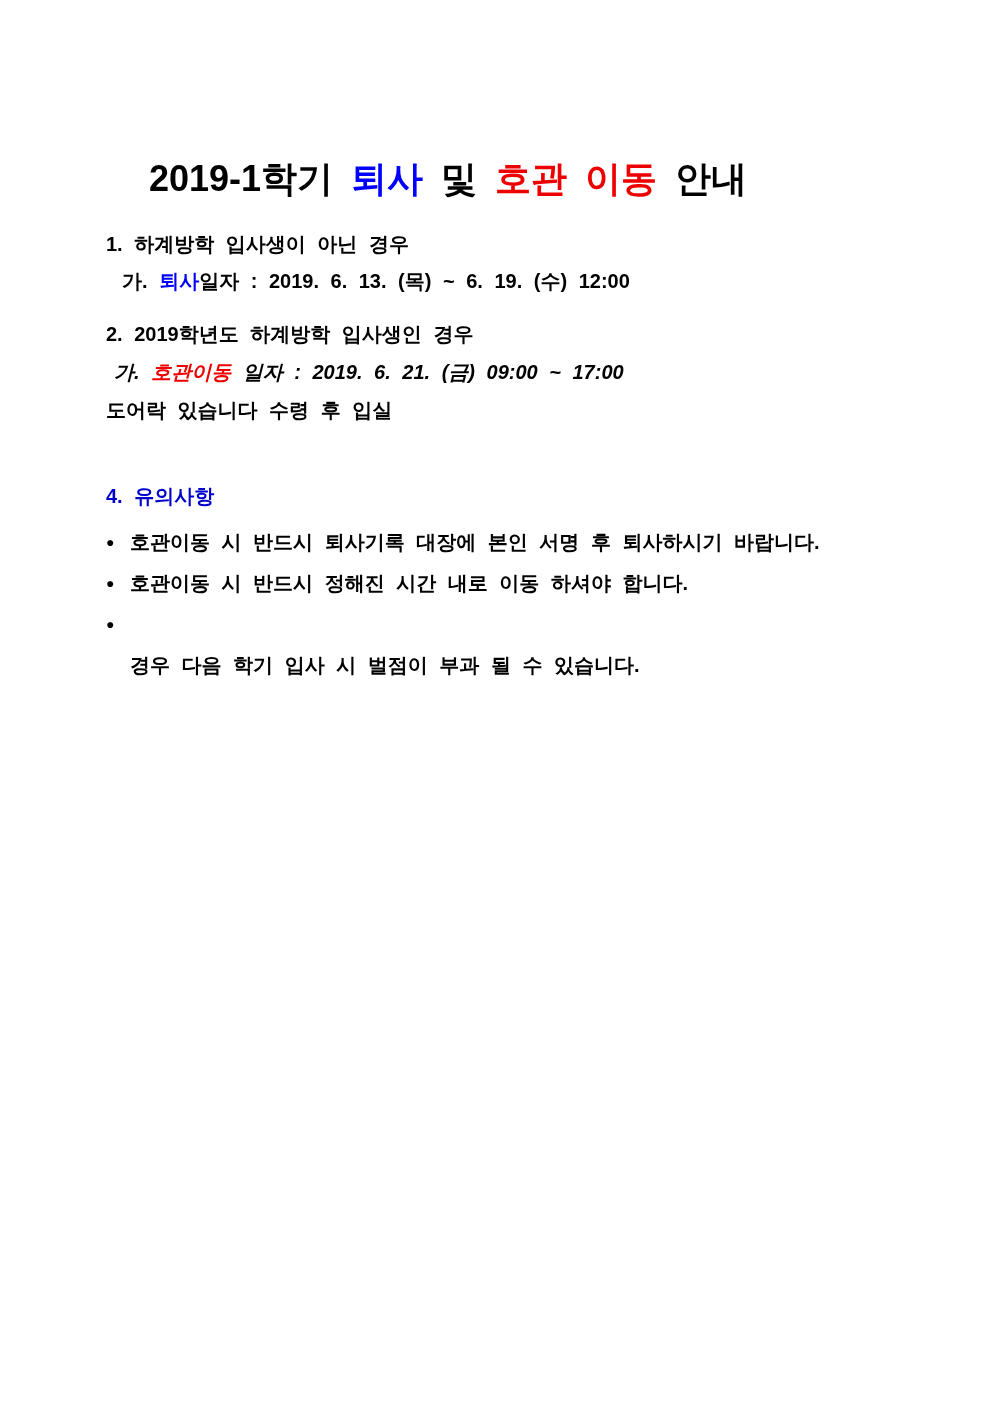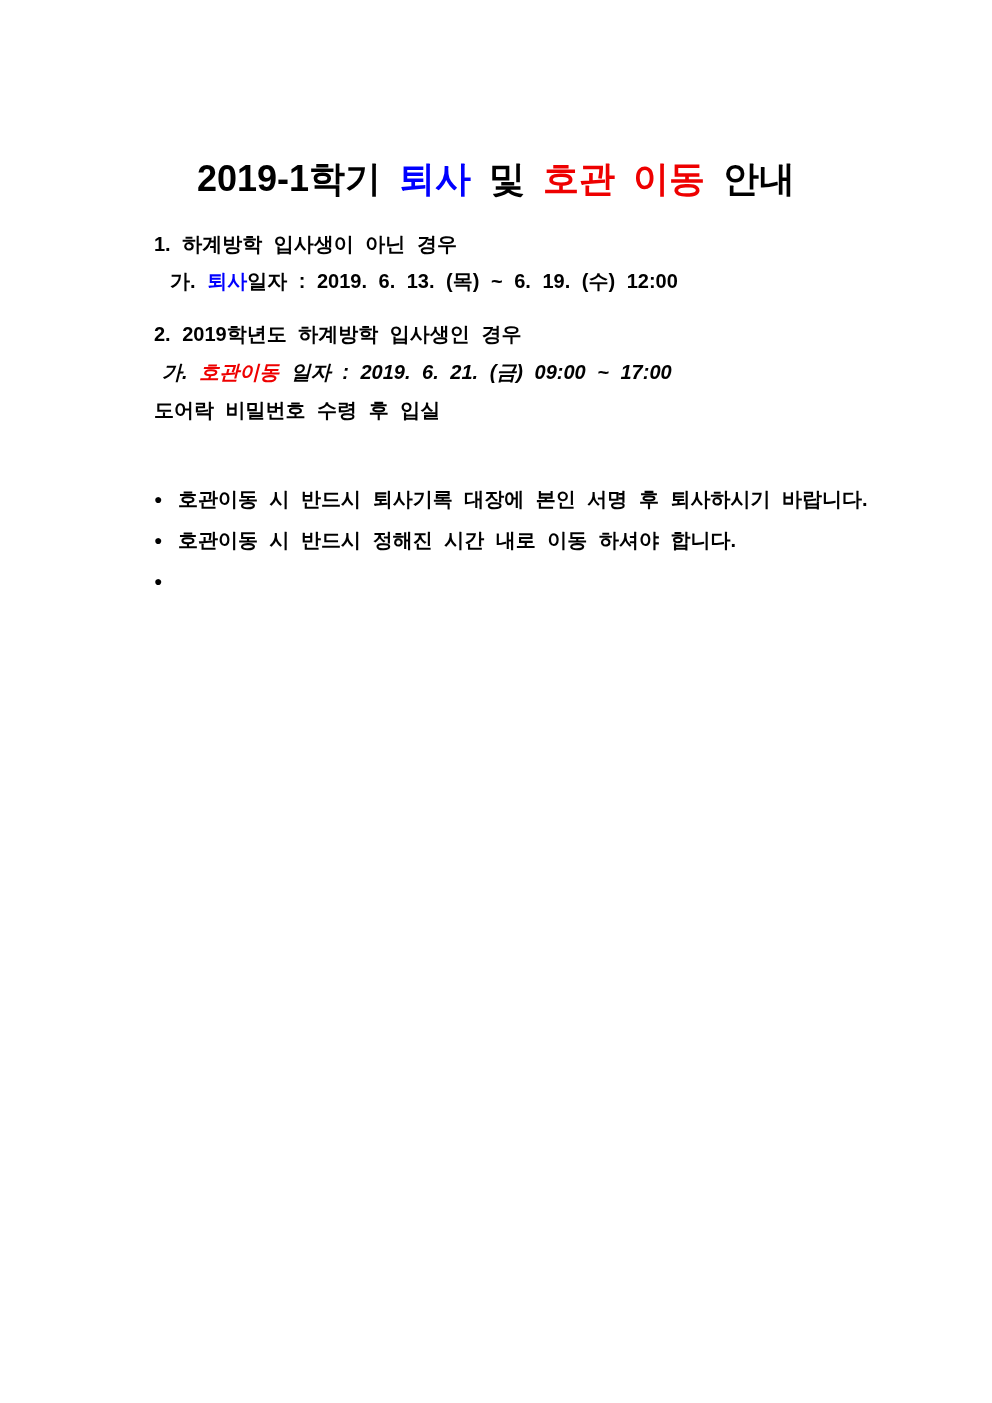--- a/index.html
+++ b/index.html
@@ -5,21 +5,21 @@
   * { box-sizing: border-box; }
   html, body { margin: 0; padding: 0; }
   body {
     width: 992px; height: 1403px;
     background: #ffffff;
     color: #000000;
     font-family: "Liberation Sans", sans-serif;
     font-weight: 700;
     overflow: hidden;
   }
-  .page { position: relative; width: 896px; height: 1403px; background: #ffffff; margin-left: 48px; }
+  .page { position: relative; width: 896px; height: 1403px; background: #ffffff; }
 
   .title {
     margin: 0;
     padding-top: 156px;
     text-align: center;
     font-size: 36px;
     line-height: 46px;
     word-spacing: 8px;
     white-space: nowrap;
   }
@@ -94,34 +94,39 @@
       </div>
     </section>
 
     <section class="sec2">
       <div class="line">2. 2019학년도 하계방학 입사생인 경우</div>
       <div class="line indent-8">
         <span>가.</span>
         <span class="red">호관이동</span>
         <span>일자 : 2019. 6. 21. (금) 09:00 ~ 17:00</span>
       </div>
-      <div class="line">도어락 비밀번호 수령 후 입실</div>
+      <div class="line">도어락 있습니다 수령 후 입실</div>
     </section>
 
 
     <section class="sec4">
+      <div class="sec4-heading">4. 유의사항</div>
       <div class="bullets">
         <div class="bullet-row">
           <span class="bullet">●</span>
           <span class="btext">호관이동 시 반드시 퇴사기록 대장에 본인 서명 후 퇴사하시기 바랍니다.</span>
         </div>
         <div class="bullet-row">
           <span class="bullet">●</span>
           <span class="btext">호관이동 시 반드시 정해진 시간 내로 이동 하셔야 합니다.</span>
         </div>
         <div class="bullet-row">
           <span class="bullet">●</span>
         </div>
+        <div class="bullet-row continuation">
+          <span class="bullet">●</span>
+          <span class="btext">경우 다음 학기 입사 시 벌점이 부과 될 수 있습니다.</span>
+        </div>
       </div>
     </section>
 
   </div>
 </div>
 
 </body></html>

